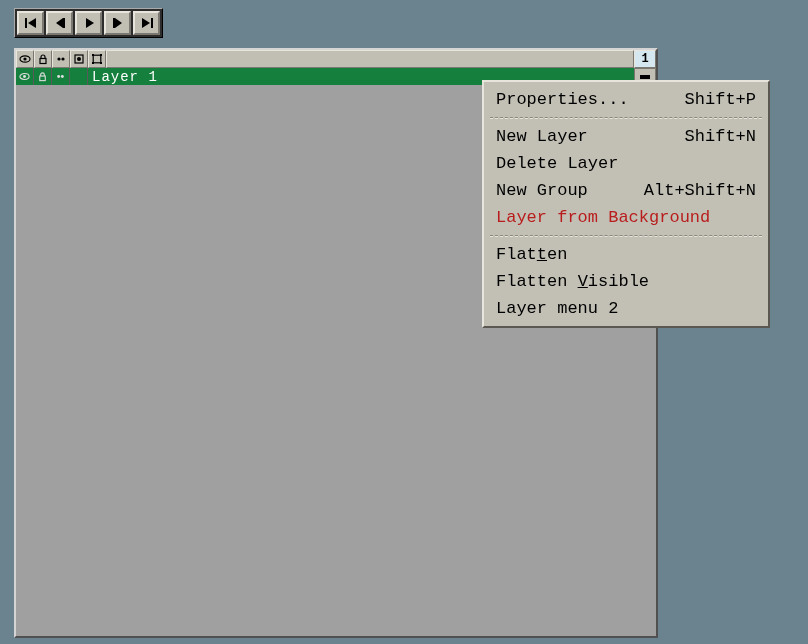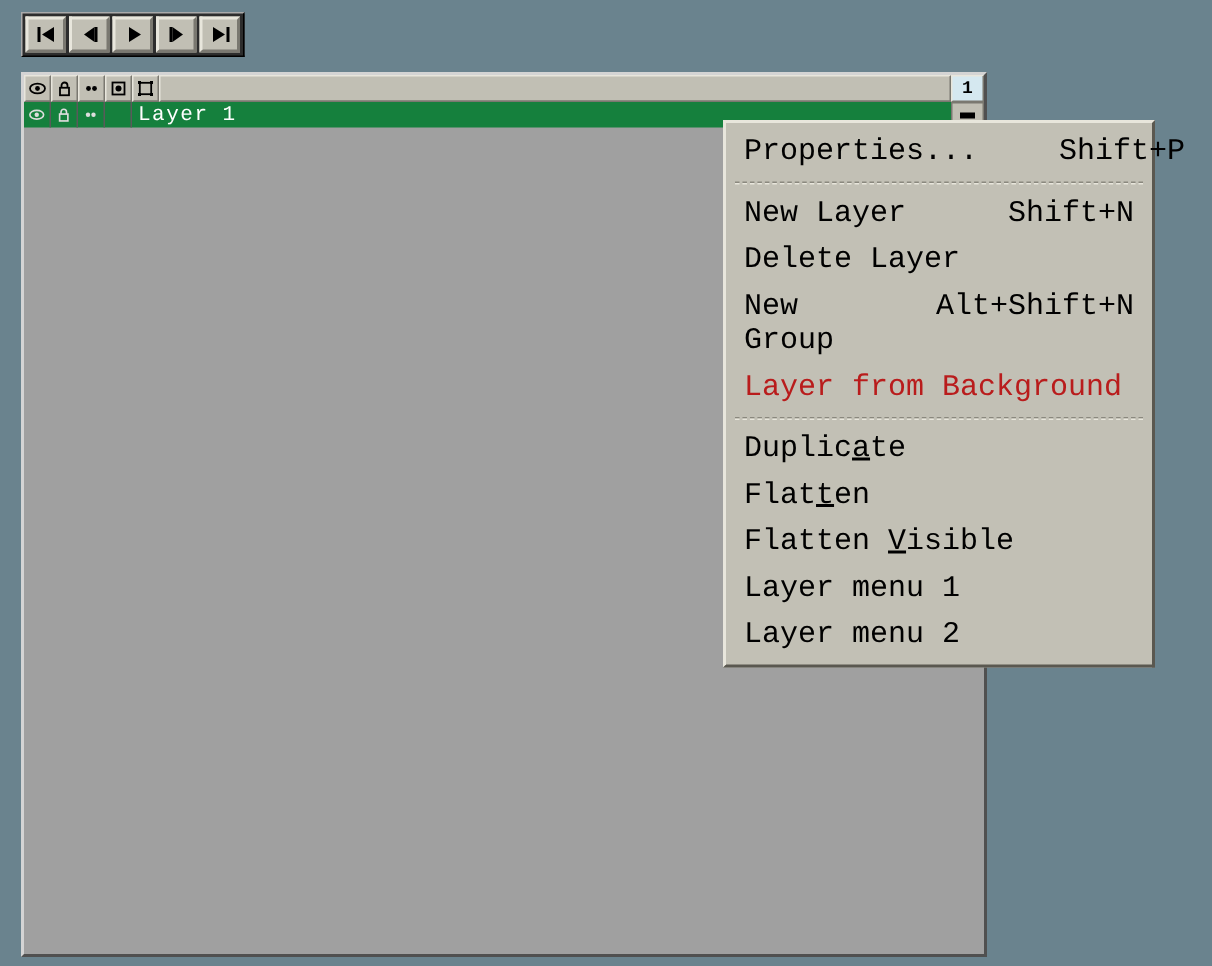--- a/index.html
+++ b/index.html
@@ -101,21 +101,21 @@
   border: 2px solid;
   border-top-color: #e8e6dc;
   border-left-color: #e8e6dc;
   border-right-color: #5a5850;
   border-bottom-color: #5a5850;
   padding: 4px 0;
 }
 .mi {
   display: flex;
   padding: 4px 12px;
-  font-size: 20px;
+  font-size: 17px;
   letter-spacing: 0px;
   color: #000;
   cursor: pointer;
   gap: 44px;
 }
 .mi.disabled { color: #b91c1c; cursor: default; }
 .mi .lbl { flex: 1; }
 .mi .sc { margin-left: 10px; }
 .sep {
   height: 0;
@@ -241,27 +241,21 @@
     </div>
     <div class="mi">
       <span class="lbl">New Group</span>
       <span class="sc">Alt+Shift+N</span>
     </div>
     <div class="mi disabled">
       <span class="lbl">Layer from Background</span>
     </div>
     <div class="sep"></div>
     <div class="mi">
-      <span class="lbl">Duplic<span class="ul">a</span>te</span>
-    </div>
-    <div class="mi">
       <span class="lbl">Flat<span class="ul">t</span>en</span>
     </div>
     <div class="mi">
       <span class="lbl">Flatten <span class="ul">V</span>isible</span>
     </div>
     <div class="mi">
-      <span class="lbl">Layer menu 1</span>
-    </div>
-    <div class="mi">
       <span class="lbl">Layer menu 2</span>
     </div>
   </div>
 
 </body></html>

